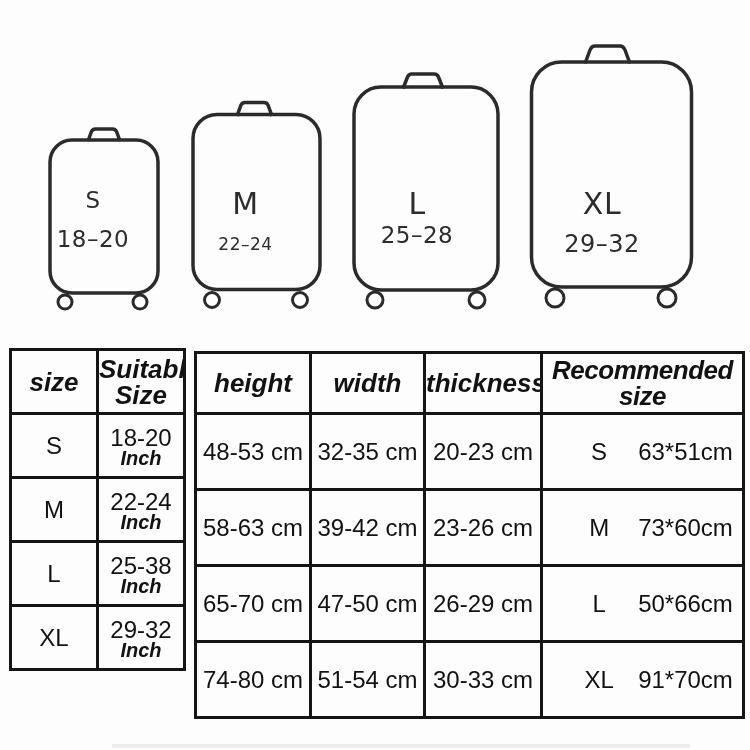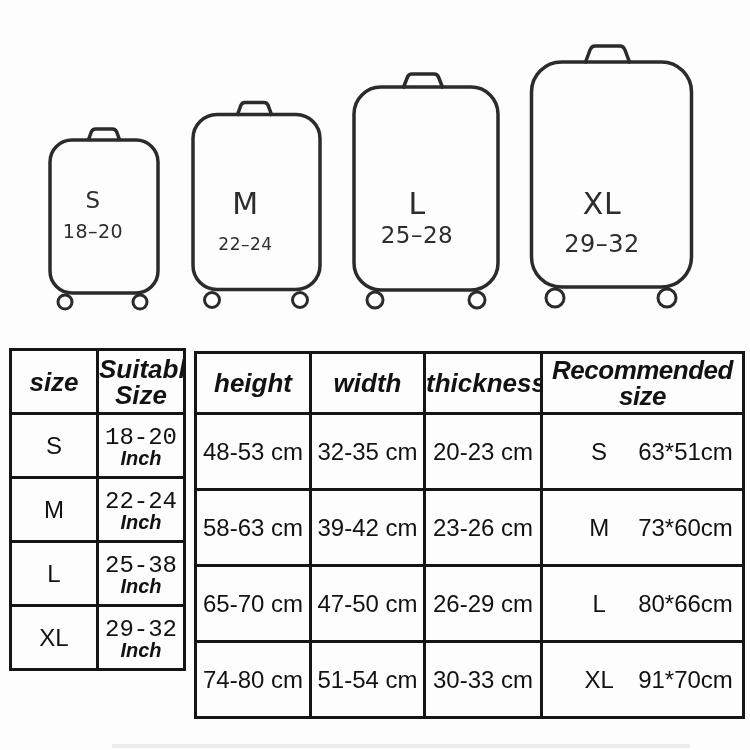--- a/index.html
+++ b/index.html
@@ -20,21 +20,21 @@
   .case-letter { letter-spacing:0.5px; }
   .case-range { letter-spacing:0.5px; white-space:nowrap; }
 
   .case-s  { left:48px;  top:127px; width:112px; height:185px; }
   .case-m  { left:190px; top:100px; width:133px; height:210px; }
   .case-l  { left:352px; top:71px;  width:148px; height:241px; }
   .case-xl { left:529px; top:42px;  width:165px; height:268px; }
 
   .case-s  .case-label { left:2px;  width:108px; top:58px;  transform:translateX(-11px); }
   .case-s  .case-letter { font-size:23px; line-height:30px; }
-  .case-s  .case-range  { font-size:19px; line-height:28px; margin-top:2px; }
+  .case-s  .case-range  { font-size:23px; line-height:28px; margin-top:10px; }
 
   .case-m  .case-label { left:3px;  width:127px; top:87px;  transform:translateX(-11px); }
   .case-m  .case-letter { font-size:30px; line-height:34px; }
   .case-m  .case-range  { font-size:17px; line-height:28px; margin-top:9px; }
 
   .case-l  .case-label { left:2px;  width:144px; top:116px; transform:translateX(-9px); }
   .case-l  .case-letter { font-size:30px; line-height:34px; }
   .case-l  .case-range  { font-size:23px; line-height:28px; margin-top:0; }
 
   .case-xl .case-label { left:2px;  width:160px; top:145px; transform:translateX(-9px); }
@@ -53,21 +53,21 @@
     padding:0; overflow:hidden;
   }
   .tbl th { font-style:italic; font-weight:bold; font-size:26px; line-height:26px; }
   .tbl td { font-size:24px; }
 
   .tbl-left  { left:9px;   top:348px; width:174px; height:323px; }
   .tbl-left th { height:61px; }
   .tbl-right { left:194px; top:351px; width:548px; height:368px; }
   .tbl-right th { height:58px; }
 
-  .range-line { line-height:25px;font-family:Liberation Mono, monospace; }
+  .range-line { line-height:25px; }
   .unit-line  { font-weight:bold; font-style:italic; font-size:20px; line-height:17px; }
 
   .rec-cell { text-align:left; }
   .rec-size { display:inline-block; width:70px; padding-left:12px; text-align:center; }
   .rec-dim  { display:inline-block; margin-left:4px; }
 
   .rec-header { font-size:23px; letter-spacing:-0.5px; }
 
   .bottom-strip {
     position:absolute; left:112px; top:744px; width:578px; height:4px;
@@ -204,21 +204,21 @@
         <td>23-26 cm</td>
         <td class="rec-cell">
           <span class="rec-size">M</span><span class="rec-dim">73*60cm</span>
         </td>
       </tr>
       <tr>
         <td>65-70 cm</td>
         <td>47-50 cm</td>
         <td>26-29 cm</td>
         <td class="rec-cell">
-          <span class="rec-size">L</span><span class="rec-dim">80*66cm</span>
+          <span class="rec-size">L</span><span class="rec-dim">50*66cm</span>
         </td>
       </tr>
       <tr>
         <td>74-80 cm</td>
         <td>51-54 cm</td>
         <td>30-33 cm</td>
         <td class="rec-cell">
           <span class="rec-size">XL</span><span class="rec-dim">91*70cm</span>
         </td>
       </tr>

